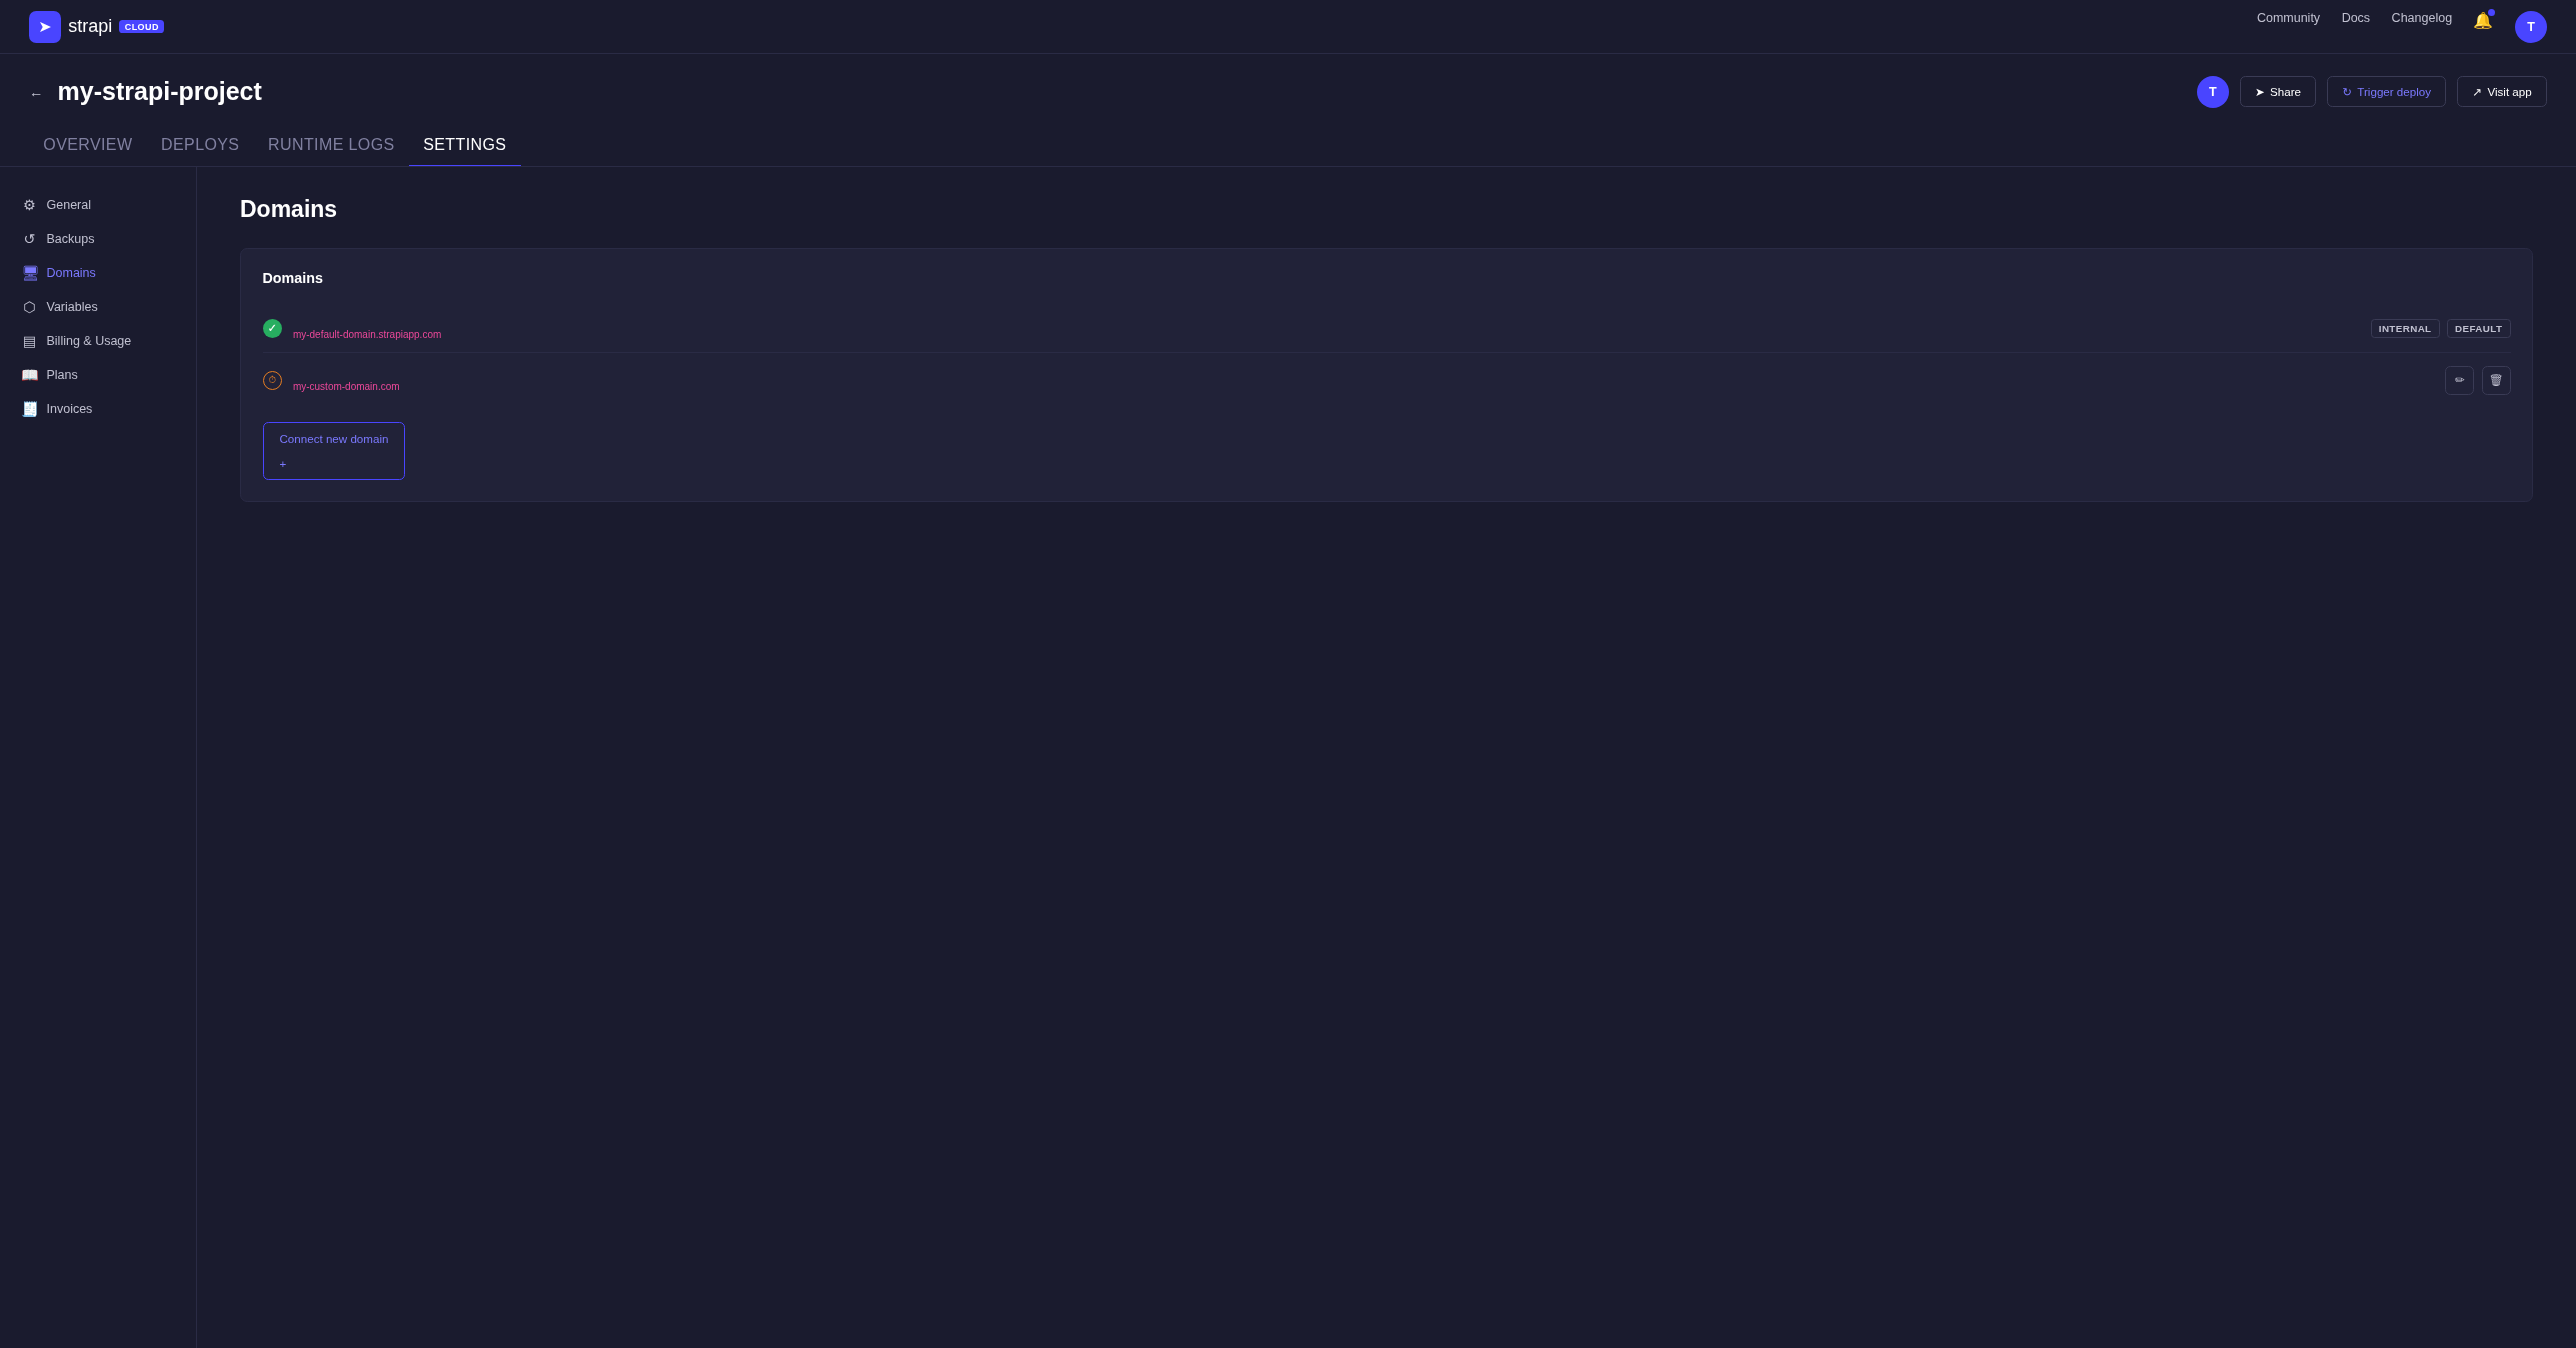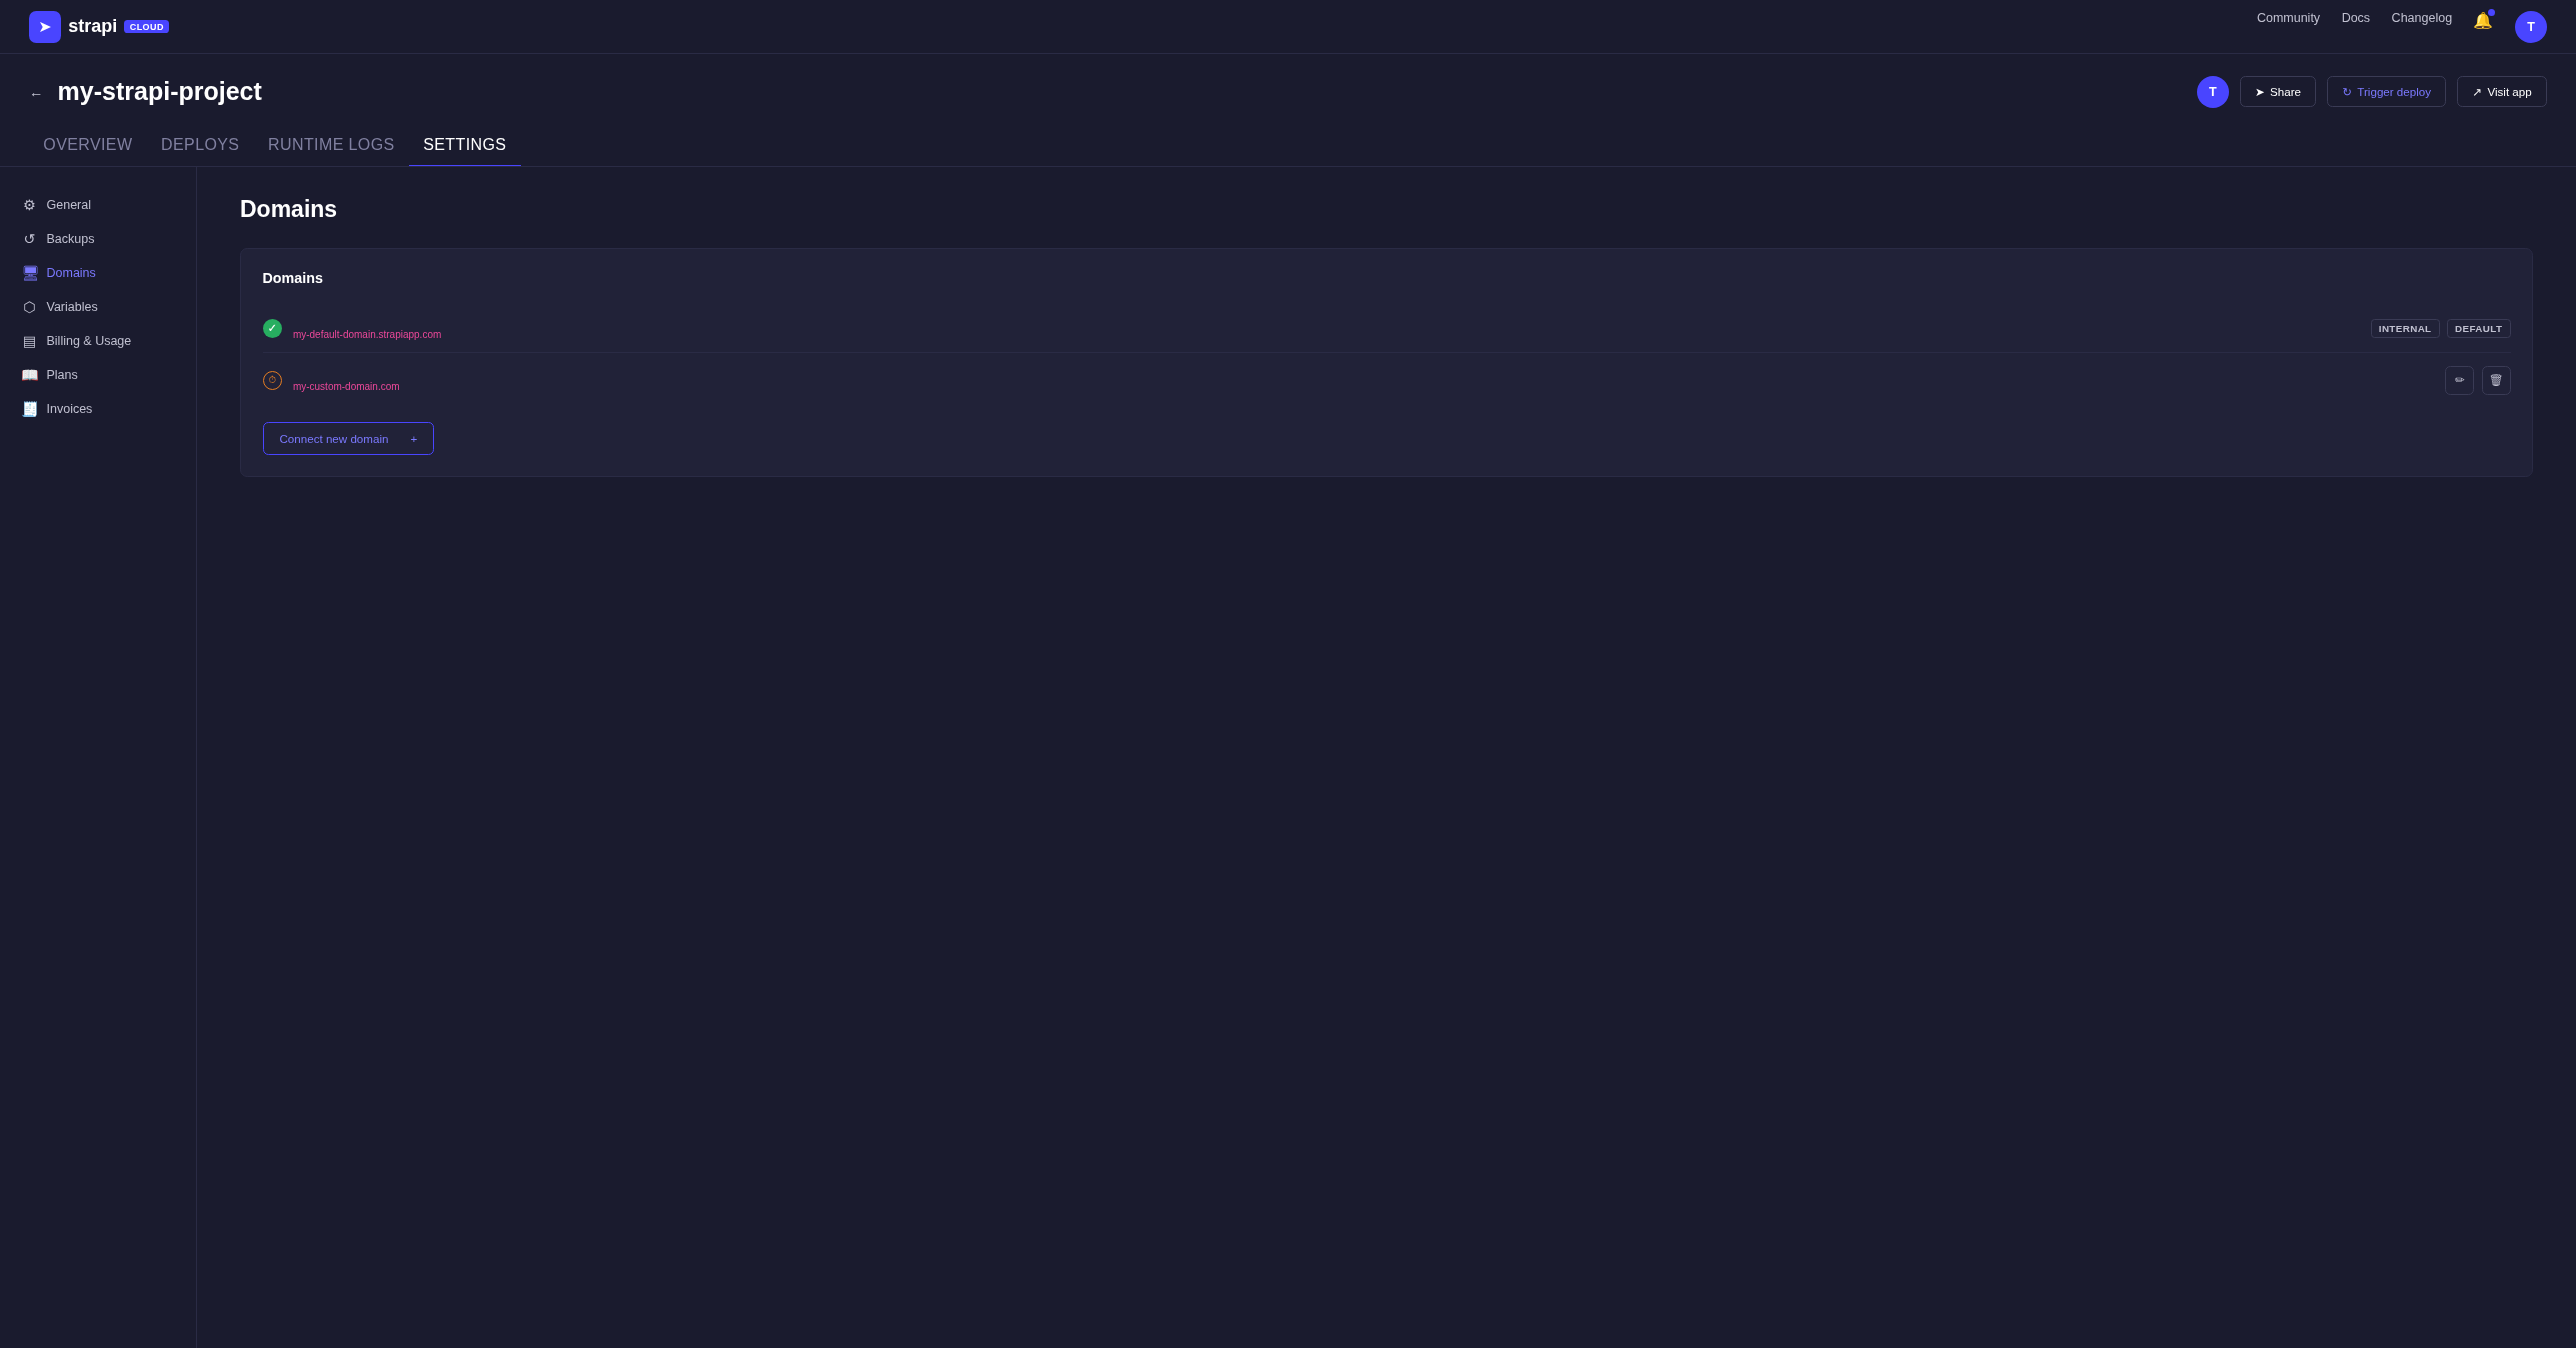--- a/index.html
+++ b/index.html
@@ -36,21 +36,21 @@
       background: #4945ff;
       border-radius: 7.2px;
       display: flex;
       align-items: center;
       justify-content: center;
       font-size: 16px;
       color: white;
     }
     .logo-text {
       font-size: 18px;
-      font-weight: 700;
+      font-weight: 400;
       color: #ffffff;
     }
     .cloud-badge {
       background: #4945ff;
       color: white;
       font-size: 9px;
       font-weight: 700;
       padding: 1.8px 5.4px;
       border-radius: 3.6px;
       letter-spacing: 0.4px;
@@ -307,30 +307,31 @@
       align-items: center;
       justify-content: center;
       cursor: pointer;
       font-size: 11.6px;
     }
 
     
     .connect-domain-btn {
       display: inline-flex;
       align-items: flex-start;
-      gap: 22px;
+      gap: 12px;
       background: transparent;
       border: 0.9px solid #4945ff;
       color: #7b79ff;
       padding: 9px 16px;
       border-radius: 5.4px;
       font-size: 11.6px;
       font-weight: 500;
       cursor: pointer;
       margin-top: 14.3px;
+      flex-direction: column;
     }
   </style>
 </head>
 <body>
 
 <nav class="topnav">
   <div class="topnav-left">
     <div class="logo-container">
       <div class="logo-icon">➤</div>
       <span class="logo-text">strapi</span>

